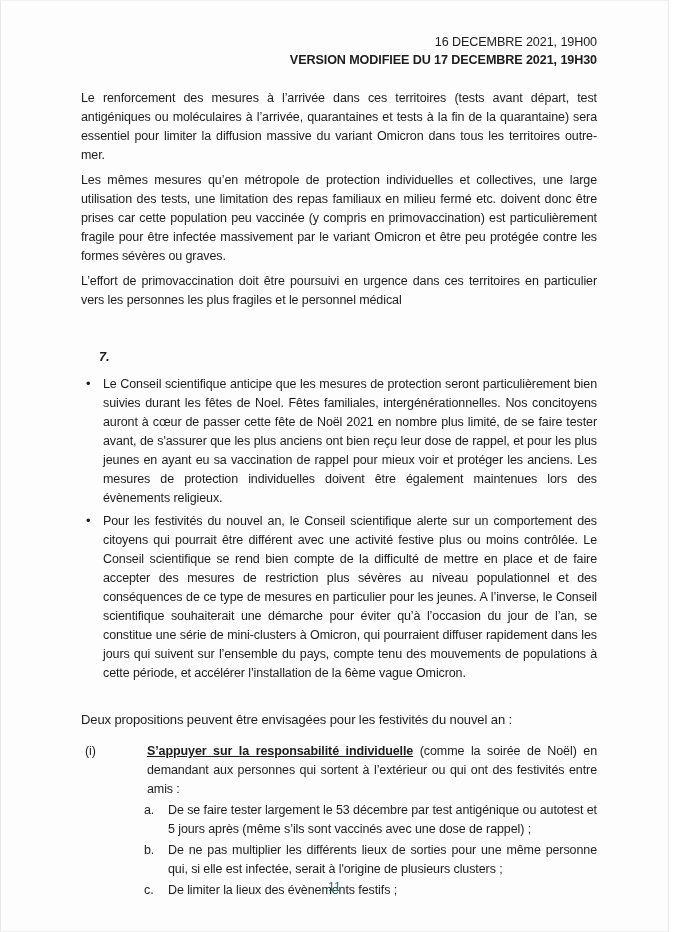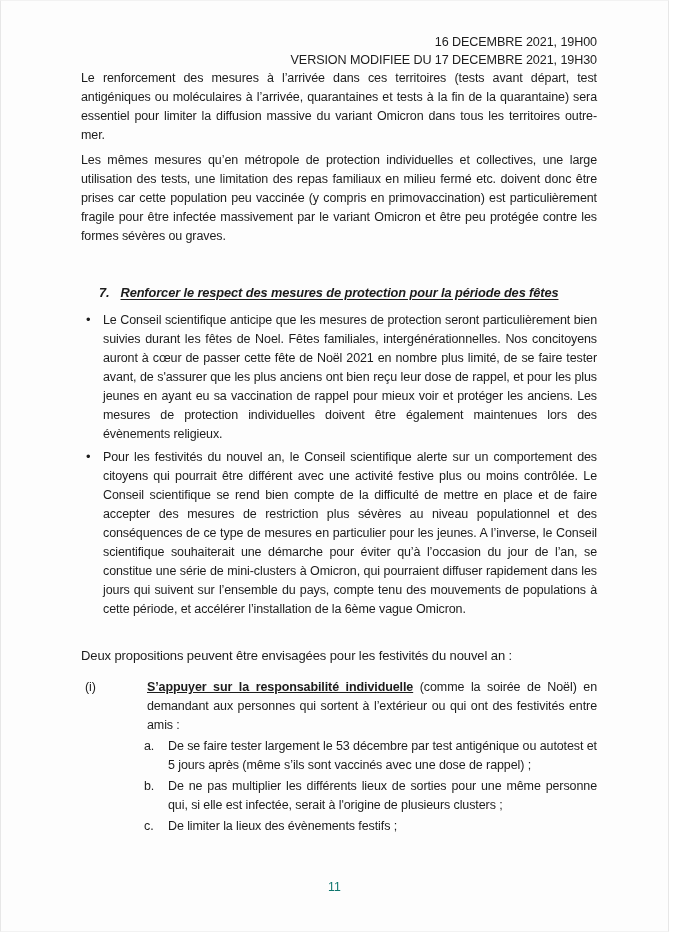--- a/index.html
+++ b/index.html
@@ -22,22 +22,22 @@
     left:80px;
     top:32px;
     width:516px;
   }
   .doc-header {
     text-align:right;
     font-size:12.6px;
     line-height:18px;
     letter-spacing:-0.1px;
   }
-  .doc-header .version { font-weight:normal; }
-  .body-block { }
+  .doc-header .version { font-weight:bold; }
+  .body-block { margin-top:20px; }
   .para {
     text-align:justify;
     font-size:12.5px;
     line-height:19px;
     letter-spacing:-0.1px;
     margin:0 0 6px 0;
   }
   .section-heading {
     display:flex;
     gap:11px;
@@ -111,24 +111,24 @@
   <div class="content">
 
     <div class="doc-header">
       <div class="date">16 DECEMBRE 2021, 19H00</div>
       <div class="version">VERSION MODIFIEE DU 17 DECEMBRE 2021, 19H30</div>
     </div>
 
     <div class="body-block">
       <p class="para">Le renforcement des mesures à l’arrivée dans ces territoires (tests avant départ, test antigéniques ou moléculaires à l’arrivée, quarantaines et tests à la fin de la quarantaine) sera essentiel pour limiter la diffusion massive du variant Omicron dans tous les territoires outre-mer.</p>
       <p class="para">Les mêmes mesures qu’en métropole de protection individuelles et collectives, une large utilisation des tests, une limitation des repas familiaux en milieu fermé etc. doivent donc être prises car cette population peu vaccinée (y compris en primovaccination) est particulièrement fragile pour être infectée massivement par le variant Omicron et être peu protégée contre les formes sévères ou graves.</p>
+      <p class="para">L’effort de primovaccination doit être poursuivi en urgence dans ces territoires en particulier vers les personnes les plus fragiles et le personnel médical</p>
 
       <div class="section-heading">
         <span class="num">7.</span>
-        <span class="title">Renforcer le respect des mesures de protection pour la période des fêtes</span>
       </div>
 
       <div class="bullet-item">
         <span class="bullet">•</span>
         <span>Le Conseil scientifique anticipe que les mesures de protection seront particulièrement bien suivies durant les fêtes de Noel. Fêtes familiales, intergénérationnelles. Nos concitoyens auront à cœur de passer cette fête de Noël 2021 en nombre plus limité, de se faire tester avant, de s'assurer que les plus anciens ont bien reçu leur dose de rappel, et pour les plus jeunes en ayant eu sa vaccination de rappel pour mieux voir et protéger les anciens. Les mesures de protection individuelles doivent être également maintenues lors des évènements religieux.</span>
       </div>
       <div class="bullet-item">
         <span class="bullet">•</span>
         <span>Pour les festivités du nouvel an, le Conseil scientifique alerte sur un comportement des citoyens qui pourrait être différent avec une activité festive plus ou moins contrôlée. Le Conseil scientifique se rend bien compte de la difficulté de mettre en place et de faire accepter des mesures de restriction plus sévères au niveau populationnel et des conséquences de ce type de mesures en particulier pour les jeunes. A l’inverse, le Conseil scientifique souhaiterait une démarche pour éviter qu’à l’occasion du jour de l’an, se constitue une série de mini-clusters à Omicron, qui pourraient diffuser rapidement dans les jours qui suivent sur l’ensemble du pays, compte tenu des mouvements de populations à cette période, et accélérer l’installation de la 6ème vague Omicron.</span>
       </div>

